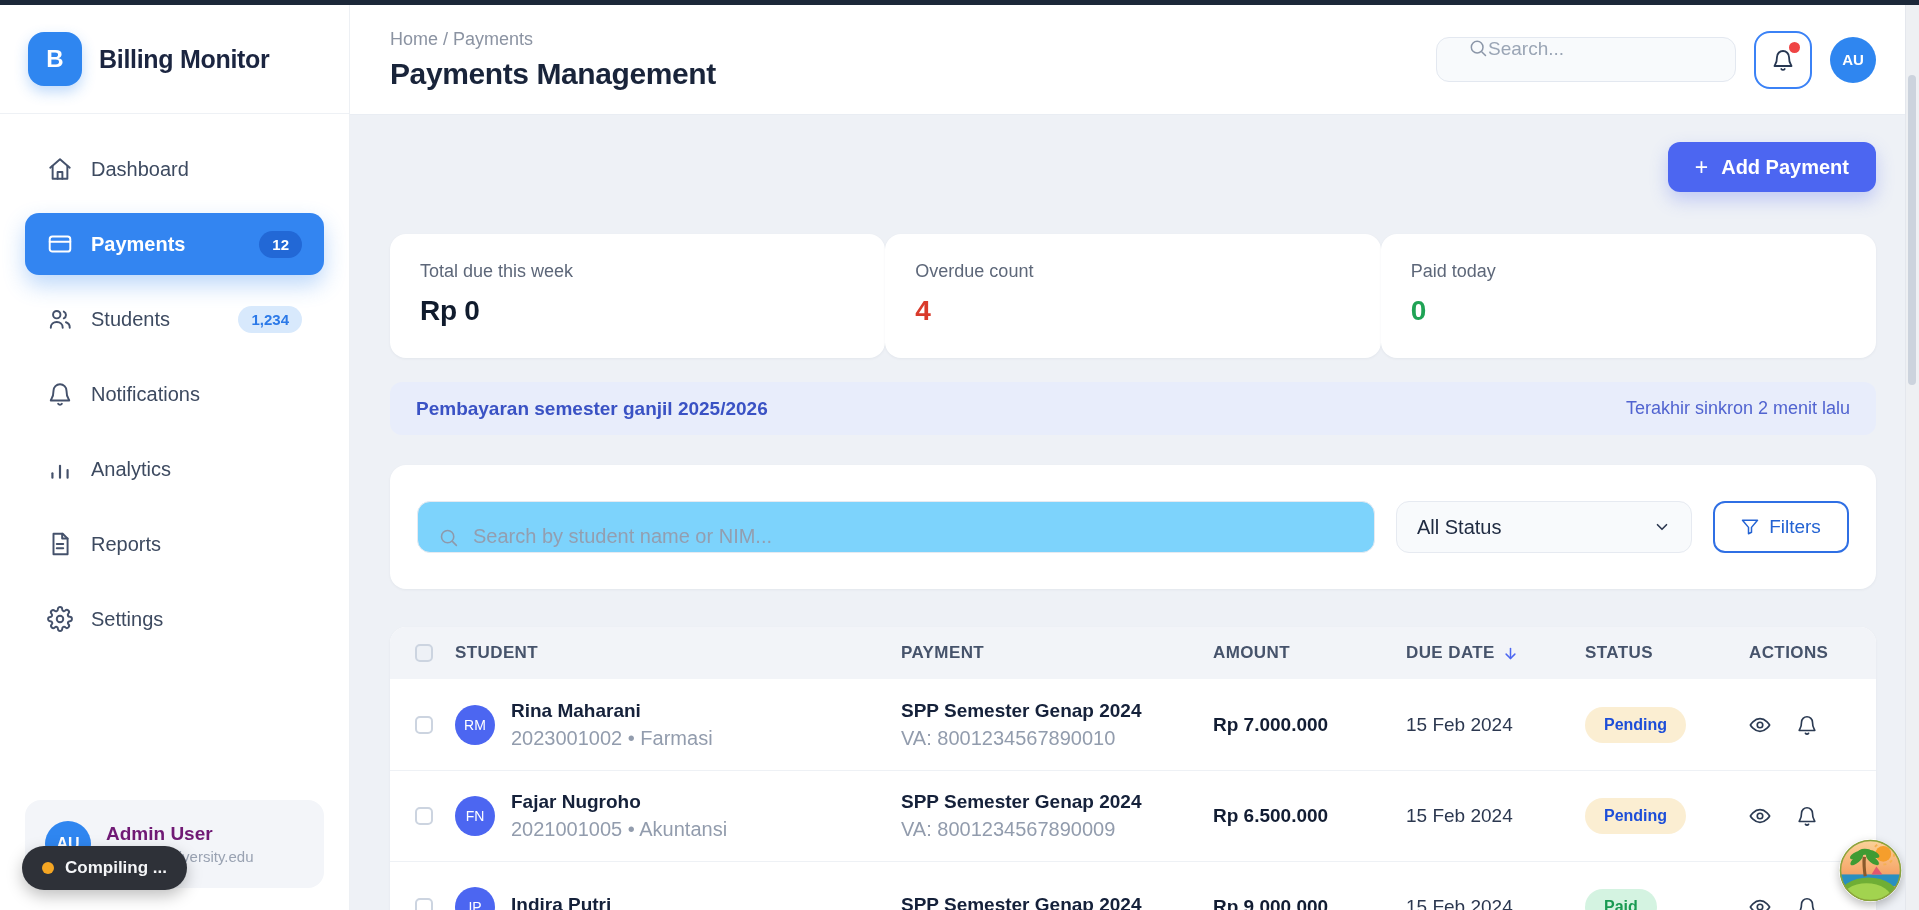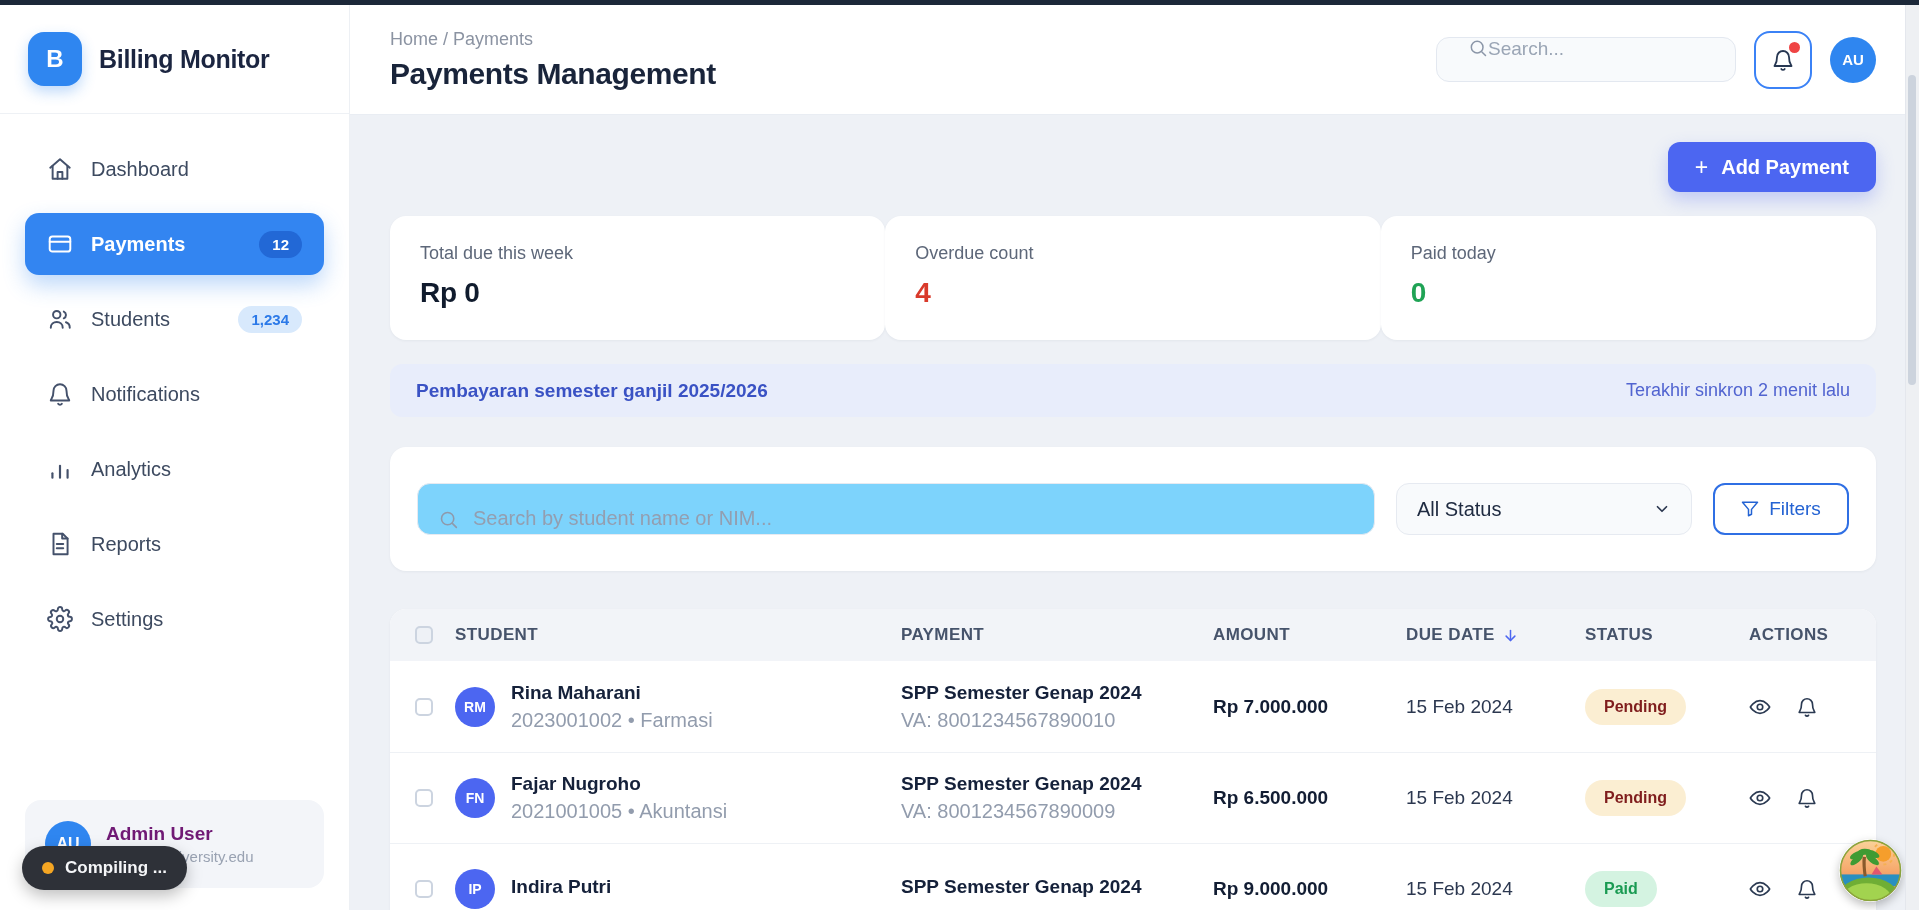--- a/index.html
+++ b/index.html
@@ -46,21 +46,21 @@
   .bell-btn { position: relative; width: 58px; height: 58px; border-radius: 16px; border: 2px solid #3b82f6; background: #fff; display: flex; align-items: center; justify-content: center; color: #273752; cursor: pointer; }
   .bell-btn svg { width: 24px; height: 24px; }
   .bell-dot { position: absolute; top: 9px; right: 10px; width: 11px; height: 11px; border-radius: 50%; background: #ef4444; }
   .top-avatar { width: 46px; height: 46px; border-radius: 50%; background: #2f86f0; color: #fff; font-size: 15px; font-weight: bold; display: flex; align-items: center; justify-content: center; cursor: pointer; }
 
   .content { position: absolute; top: 110px; left: 0; right: 0; bottom: 0; background: #eef1f6; padding: 0 43px 0 40px; overflow: hidden; }
   .actions-row { display: flex; justify-content: flex-end; margin-top: 27px; }
   .btn-add { height: 50px; padding: 0 27px; border-radius: 12px; background: #4c66f1; color: #fff; font-size: 20px; font-weight: bold; display: flex; align-items: center; gap: 13px; border: 0; cursor: pointer; box-shadow: 0 8px 18px rgba(76,102,241,.28); font-family: "Liberation Sans", sans-serif; }
   .btn-add .plus { font-size: 23px; font-weight: normal; }
 
-  .stats-row { display: flex; margin-top: 24px; }
+  .stats-row { display: flex; margin-top: 42px; }
   .stat-card { flex: 1; background: #fff; border-radius: 16px; height: 124px; padding: 27px 30px; box-shadow: 0 1px 3px rgba(20,30,60,.05); }
   .stat-label { font-size: 18px; color: #5d6779; }
   .stat-value { font-size: 28px; font-weight: bold; margin-top: 13px; letter-spacing: -0.3px; }
 
   .banner { margin-top: 24px; height: 53px; background: #e8edfb; border-radius: 12px; display: flex; align-items: center; justify-content: space-between; padding: 0 26px; }
   .banner-left { font-size: 19px; font-weight: bold; color: #3a52c4; }
   .banner-right { font-size: 18px; color: #5164d0; }
 
   .filter-card { margin-top: 30px; height: 124px; background: #fff; border-radius: 16px; display: flex; align-items: center; gap: 21px; padding: 0 27px; box-shadow: 0 1px 3px rgba(20,30,60,.05); }
   .filter-search { flex: 1; height: 52px; border: 1px solid #e6eaf1; background: #7dd3fc; border-radius: 13px; display: flex; align-items: flex-end; gap: 14px; padding: 4px 20px; color: #8e99ab; }
@@ -77,27 +77,27 @@
   .thead { height: 52px; background: #f2f4f8; border-radius: 16px 16px 0 0; font-size: 17px; font-weight: bold; color: #46536b; letter-spacing: 0.4px; }
   .th { display: flex; align-items: center; gap: 8px; }
   .th svg { width: 15px; height: 15px; color: #4c66f1; }
   .cell-check { padding-left: 25px; }
   .checkbox { width: 18px; height: 18px; border: 2px solid #ccd4e0; border-radius: 5px; background: #fff; display: block; cursor: pointer; }
   .thead .checkbox { background: #eef1f6; }
 
   .trow { height: 91px; border-top: 1px solid #eef1f5; background: #fff; }
   .trow:first-child { border-top: 0; }
   .cell-student { display: flex; align-items: center; gap: 16px; }
-  .row-avatar { width: 40px; height: 40px; border-radius: 50%; background: #4c66f1; color: #fff; font-size: 14px; font-weight: bold; display: flex; align-items: center; justify-content: center; flex: none; }
+  .row-avatar { width: 40px; height: 40px; border-radius: 50%; background: #4c66f1; color: #fff; font-size: 14px; font-weight: normal; display: flex; align-items: center; justify-content: center; flex: none; }
   .student-name, .pay-title { font-size: 19px; font-weight: bold; color: #15213a; display: block; }
   .student-meta, .pay-va { font-size: 20px; color: #929cad; display: block; margin-top: 5px; }
   .cell-amount { font-size: 19px; font-weight: bold; color: #121d33; }
   .cell-due { font-size: 19px; color: #2c3850; }
   .badge { display: inline-block; font-size: 16px; font-weight: bold; padding: 9px 19px; border-radius: 999px; }
-  .badge.pending { background: #fbeed2; color: #7f1d1d; }
+  .badge.pending { background: #fbeed2; color: #1d4ed8; }
   .badge.paid { background: #d4f3e1; color: #199a52; }
   .cell-actions { display: flex; align-items: center; gap: 25px; color: #2b3a52; }
   .action { width: 22px; height: 22px; cursor: pointer; display: flex; align-items: center; }
   .action svg { width: 22px; height: 22px; }
 
   
   .island-badge { position: absolute; right: 17px; bottom: 8px; width: 63px; height: 63px; border-radius: 50%; overflow: hidden; z-index: 35; box-shadow: 0 4px 10px rgba(0,0,0,.25); cursor: pointer; }
 
   
   .scroll-track { position: absolute; right: 0; top: 5px; bottom: 0; width: 14px; background: #eef0f3; border-left: 1px solid #e4e7ed; z-index: 45; }

